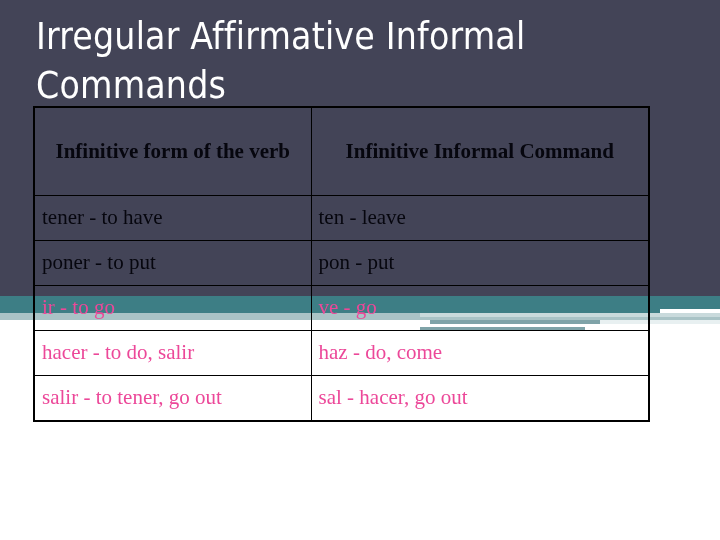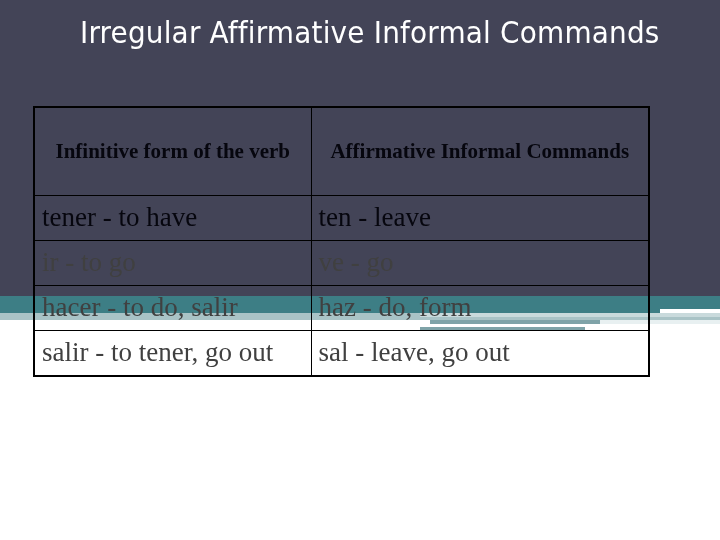--- a/index.html
+++ b/index.html
@@ -61,26 +61,25 @@
   .stroke-e { left: 600px; top: 320px; width: 120px; background: #e8f0f1; }
 
   
   .title {
     position: absolute;
     left: 36px;
     top: 12px;
     width: 620px;
     color: #ffffff;
     font-family: "DejaVu Sans Condensed", "Liberation Sans Narrow", "Liberation Sans", sans-serif;
-    font-size: 31px;
+    font-size: 37px;
     font-weight: 400;
     line-height: 1.33;
     letter-spacing: 0.2px;
     white-space: pre-line;
-    margin-left: 44px;
   }
 
   
   .tbl-wrap {
     position: absolute;
     left: 33px;
     top: 106px;
     width: 615px;
   }
   table.verbs {
@@ -88,41 +87,41 @@
     border-collapse: collapse;
     table-layout: fixed;
     font-family: "Liberation Serif", "DejaVu Serif", serif;
     border: 2px solid #000000;
   }
   table.verbs col.c1 { width: 277px; }
   table.verbs col.c2 { width: 338px; }
   table.verbs td {
     border: 1px solid #000000;
     padding: 4px 7px 5px 7px;
-    font-size: 27px;
+    font-size: 21px;
     line-height: 1.30;
     color: #06060e;
     vertical-align: middle;
     height: 35px;
     background: transparent;
   }
   table.verbs tr.hdr td {
     text-align: center;
     font-weight: 700;
     height: 76px;
     padding-top: 6px;
     font-size: 21px;
     line-height: 1.42;
   }
   table.verbs tr.hdr td .hdr-inner {
     display: block;
     text-align: center;
   }
   
-  table.verbs tr.onwhite td { color: #404040; }
+  table.verbs tr.onwhite td { color: #ec4899; }
 </style>
 </head>
 <body>
 
 <div id="slide">
 
   <div class="bg-dark"></div>
   <div class="band-white-gap"></div>
   <div class="band-teal"></div>
   <div class="band-lightteal-1"></div>
@@ -139,37 +138,41 @@
       <colgroup>
         <col class="c1">
         <col class="c2">
       </colgroup>
       <tbody>
         <tr class="hdr">
           <td>
             <span class="hdr-inner">Infinitive form of the verb</span>
           </td>
           <td>
-            <span class="hdr-inner">Affirmative Informal Commands</span>
+            <span class="hdr-inner">Infinitive Informal Command</span>
           </td>
         </tr>
 
         <tr>
           <td>tener - to have</td>
           <td>ten - leave</td>
         </tr>
+        <tr>
+          <td>poner - to put</td>
+          <td>pon - put</td>
+        </tr>
         <tr class="onwhite">
           <td>ir - to go</td>
           <td>ve - go</td>
         </tr>
         <tr class="onwhite">
           <td>hacer - to do, salir</td>
-          <td>haz - do, form</td>
+          <td>haz - do, come</td>
         </tr>
         <tr class="onwhite">
           <td>salir - to tener, go out</td>
-          <td>sal - leave, go out</td>
+          <td>sal - hacer, go out</td>
         </tr>
       </tbody>
     </table>
   </div>
 
 </div>
 
 </body></html>

